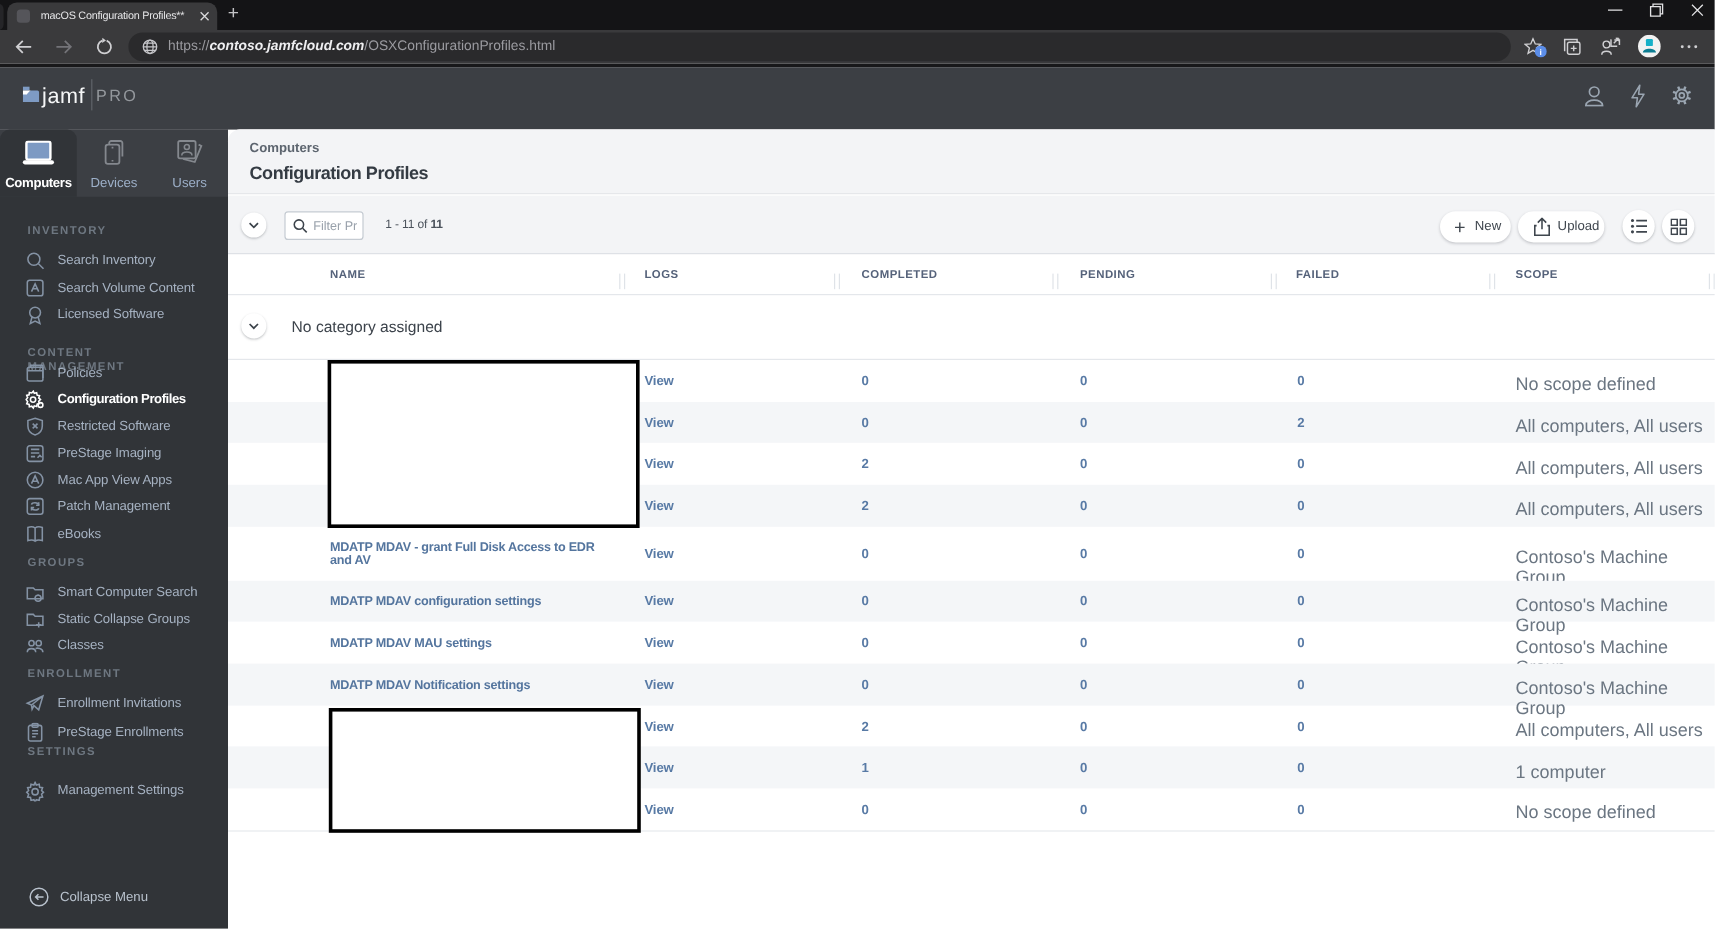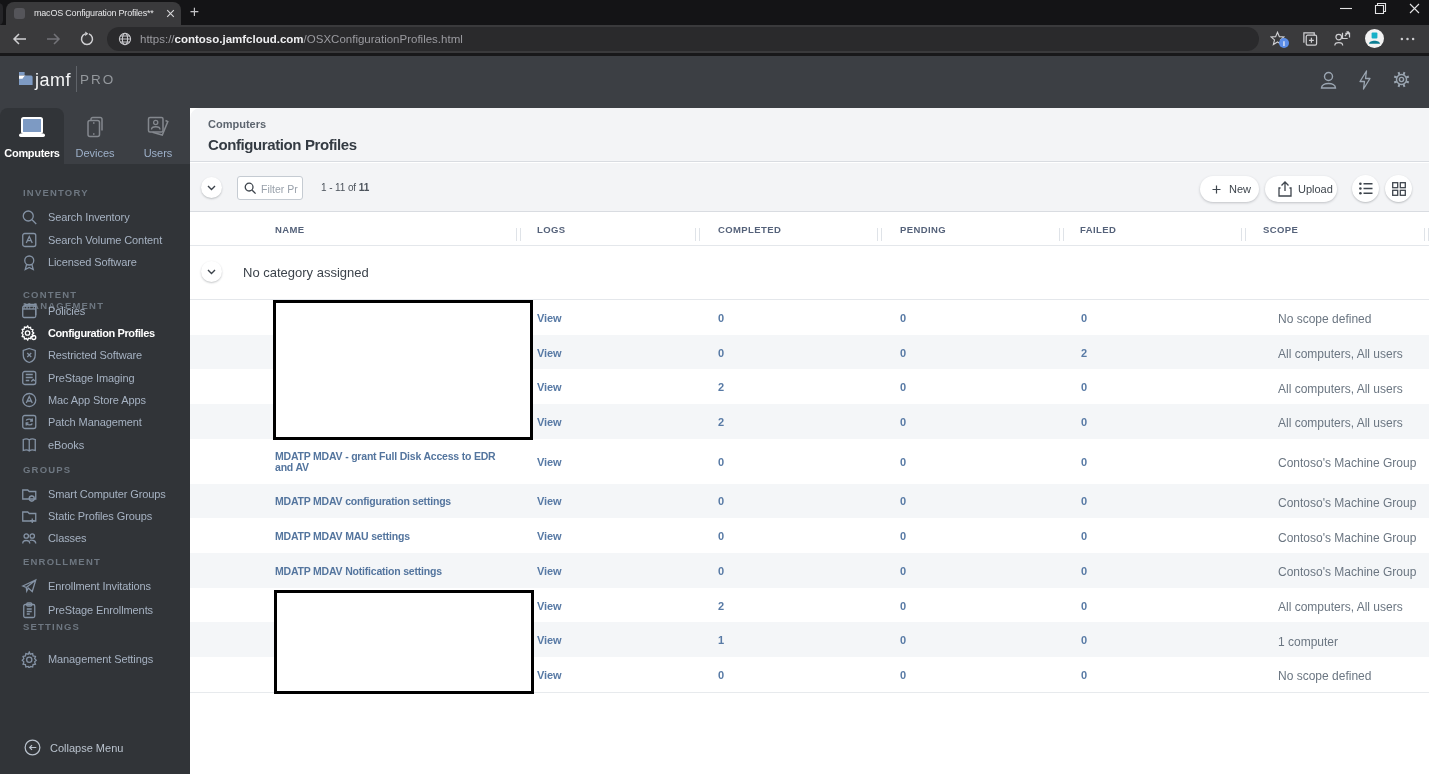--- a/index.html
+++ b/index.html
@@ -12,21 +12,21 @@
 #tab { position:absolute; left:6px; top:2px; width:175px; height:23px; background:#3a3a3c; border-radius:8px 8px 0 0; }
 #tab .fav { position:absolute; left:8px; top:6px; width:11px; height:11px; border-radius:3px; background:#55555a; }
 #tab .ttl { position:absolute; left:28px; top:6px; font-size:9px; letter-spacing:-0.2px; color:#e6e6e8; white-space:nowrap; }
 #newtab { position:absolute; left:185px; top:2px; width:19px; height:19px; color:#c3c3c6; font-size:16px; font-weight:400; text-align:center; line-height:19px; }
 
 #navbar { position:absolute; left:0; top:25px; width:1429px; height:28px; background:#3a3a3c; }
 #divbar { position:absolute; left:0; top:53px; width:1429px; height:3px; background:#18181a; }
 .navic { position:absolute; top:6px; }
 #urlpill { position:absolute; left:107px; top:2px; width:1152px; height:24px; border-radius:12px; background:#2a2a2c; }
 #urltext { position:absolute; left:33px; top:5.5px; font-size:11.5px; color:#9b9ba0; white-space:nowrap; }
-#urltext b { color:#efeff1; font-weight:700; }
+#urltext b { color:#efeff1; font-weight:700;font-style:italic; }
 
 
 #jamfbar { position:absolute; left:0; top:56px; width:1429px; height:52px; background:#3c3f44; }
 #logotext { position:absolute; left:35px; top:14px; font-size:18px; color:#f5f6f7; letter-spacing:0.5px; }
 #logovline { position:absolute; left:76px; top:10px; width:1px; height:26px; background:#60646a; }
 #logopro { position:absolute; left:80px; top:16px; font-size:13.5px; color:#94989d; letter-spacing:2px; }
 
 
 #sidebar { position:absolute; left:0; top:108px; width:190px; height:666px; background:#313438; }
 #sidetabs { position:absolute; left:0; top:0; width:190px; height:56px; background:#3c3f44; }
@@ -54,21 +54,21 @@
 
 .th { position:absolute; font-size:9.5px; font-weight:700; color:#55627a; letter-spacing:0.4px; }
 .rh { position:absolute; width:1px; height:13px; background:#dfe3e8; top:16px; }
 #hdrrow { position:absolute; left:0; top:104px; width:1239px; height:34px; background:#fff; border-bottom:1px solid #e4e7eb; }
 #sectrow { position:absolute; left:0; top:138px; width:1239px; height:54px; background:#fff; border-bottom:1px solid #e4e7eb; }
 #secttext { position:absolute; left:53px; top:19px; font-size:13px; color:#3c434b; }
 .row { position:absolute; left:0; width:1239px; }
 .rowalt { background:#f4f6f8; }
 .view { position:absolute; left:347px; font-size:11px; font-weight:700; color:#587aa5; letter-spacing:-0.1px; }
 .num { position:absolute; font-size:11px; font-weight:700; color:#587aa5; }
-.scope { position:absolute; left:1073px; font-size:12px; color:#6b7682;margin-left:15px; }
+.scope { position:absolute; left:1073px; font-size:15px; color:#6b7682; }
 .nm { position:absolute; left:85px; width:250px; font-size:10.5px; font-weight:700; color:#54759e; letter-spacing:-0.2px; }
 #lastborder { position:absolute; left:0; top:583.8px; width:1239px; height:1px; background:#e7eaed; }
 .redact { position:absolute; background:#fff; border:3px solid #000; }
 svg { display:block; }
 </style>
 </head>
 <body>
 
 <div id="titlebar">
   <div style="position:absolute;left:-6px;top:3px;width:9px;height:22px;background:#252528;border-radius:5px;"></div>
@@ -226,43 +226,43 @@
       <svg class="mico" style="top:205.5px;" viewBox="0 0 16.5 17" width="17" height="17">
         <rect x="1.5" y="1.5" width="13" height="13" rx="2" fill="none" stroke="#8492a4" stroke-width="1.3"></rect>
         <path d="M4.5 4.5 H11.5 M4.5 7.5 H11.5 M4.5 10.5 H8" stroke="#8492a4" stroke-width="1.3"></path>
         <path d="M10 11.5 L12 9.5 L13.5 11" fill="none" stroke="#8492a4" stroke-width="1.3"></path>
       </svg>
       <div class="mitem" style="top:207.5px;">PreStage Imaging</div>
       <svg class="mico" style="top:227.5px;" viewBox="0 0 16.5 17" width="17" height="17">
         <circle cx="8" cy="8" r="6.5" fill="none" stroke="#8492a4" stroke-width="1.3"></circle>
         <path d="M5 11 L8 4.5 L11 11 M6.2 9 H9.8" fill="none" stroke="#8492a4" stroke-width="1.3"></path>
       </svg>
-      <div class="mitem" style="top:229.5px;">Mac App Store Apps</div>
+      <div class="mitem" style="top:229.5px;">Mac App View Apps</div>
       <svg class="mico" style="top:250.10000000000002px;" viewBox="0 0 16.5 17" width="17" height="17">
         <rect x="1.5" y="1.5" width="13" height="13" rx="2" fill="none" stroke="#8492a4" stroke-width="1.3"></rect>
         <path d="M5 6.5 C5.5 4.5 10.5 4.5 11 6.8 M11 9.5 C10.5 11.5 5.5 11.5 5 9.2" fill="none" stroke="#8492a4" stroke-width="1.3"></path>
         <path d="M11 4.5 V7 H8.8 M5 11.5 V9 H7.2" fill="none" stroke="#8492a4" stroke-width="1.3"></path>
       </svg>
       <div class="mitem" style="top:252.10000000000002px;text-align:center;">Patch Management</div>
       <svg class="mico" style="top:272.5px;" viewBox="0 0 16.5 17" width="17" height="17">
         <path d="M8 3 C6.5 1.8 4 1.8 2 2.5 V13.5 C4 12.8 6.5 12.8 8 14 C9.5 12.8 12 12.8 14 13.5 V2.5 C12 1.8 9.5 1.8 8 3 V14" fill="none" stroke="#8492a4" stroke-width="1.3"></path>
       </svg>
       <div class="mitem" style="top:274.5px;">eBooks</div>
       <div class="sect" style="top:300px;">GROUPS</div>
       <svg class="mico" style="top:321.5px;" viewBox="0 0 16.5 17" width="17" height="17">
         <path d="M1.5 4 V13 H14.5 V5.5 H8 L6.5 4 Z" fill="none" stroke="#8492a4" stroke-width="1.3"></path>
         <circle cx="10.5" cy="12.5" r="2.5" fill="none" stroke="#8492a4" stroke-width="1.3"></circle>
         <path d="M10.5 9.5 V10 M10.5 15 V15.5 M7.5 12.5 H8 M13 12.5 H13.5" stroke="#8492a4" stroke-width="1.3"></path>
       </svg>
-      <div class="mitem" style="top:323.5px;">Smart Computer Groups</div>
+      <div class="mitem" style="top:323.5px;">Smart Computer Search</div>
       <svg class="mico" style="top:343.5px;" viewBox="0 0 16.5 17" width="17" height="17">
         <path d="M1.5 4 V13 H14.5 V5.5 H8 L6.5 4 Z" fill="none" stroke="#8492a4" stroke-width="1.3"></path>
         <path d="M11 10.5 V15 M8.8 12.7 H13.2" stroke="#8492a4" stroke-width="1.3"></path>
       </svg>
-      <div class="mitem" style="top:345.5px;">Static Profiles Groups</div>
+      <div class="mitem" style="top:345.5px;">Static Collapse Groups</div>
       <svg class="mico" style="top:365.5px;" viewBox="0 0 16.5 17" width="17" height="17">
         <circle cx="5" cy="6" r="2.2" fill="none" stroke="#8492a4" stroke-width="1.3"></circle>
         <circle cx="11" cy="6" r="2.2" fill="none" stroke="#8492a4" stroke-width="1.3"></circle>
         <path d="M1.5 13.5 C1.5 9.5 8.5 9.5 8.5 13.5 M8.5 10.5 C9.5 9.8 14.5 10 14.5 13.5" fill="none" stroke="#8492a4" stroke-width="1.3"></path>
       </svg>
       <div class="mitem" style="top:367.5px;">Classes</div>
       <div class="sect" style="top:392px;">ENROLLMENT</div>
       <svg class="mico" style="top:414px;" viewBox="0 0 16.5 17" width="17" height="17">
         <path d="M1.5 8 L14.5 2 L11 13.5 L7 10 L5.5 13 L5 9.5 Z M14.5 2 L5 9.5" fill="none" stroke="#8492a4" stroke-width="1.3"></path>
       </svg>

